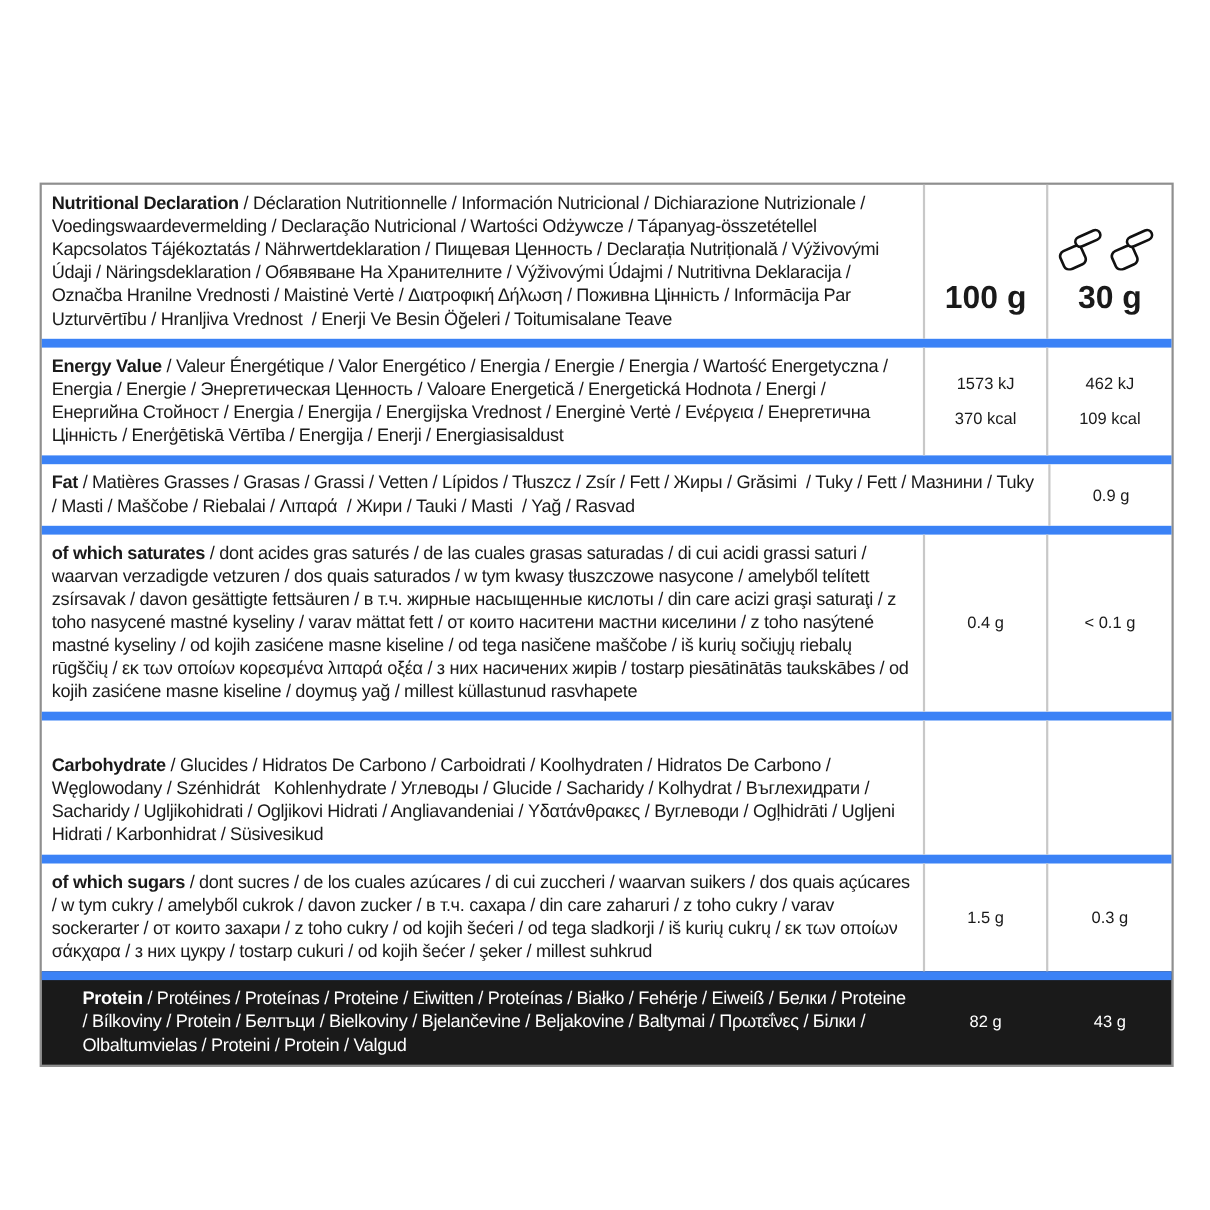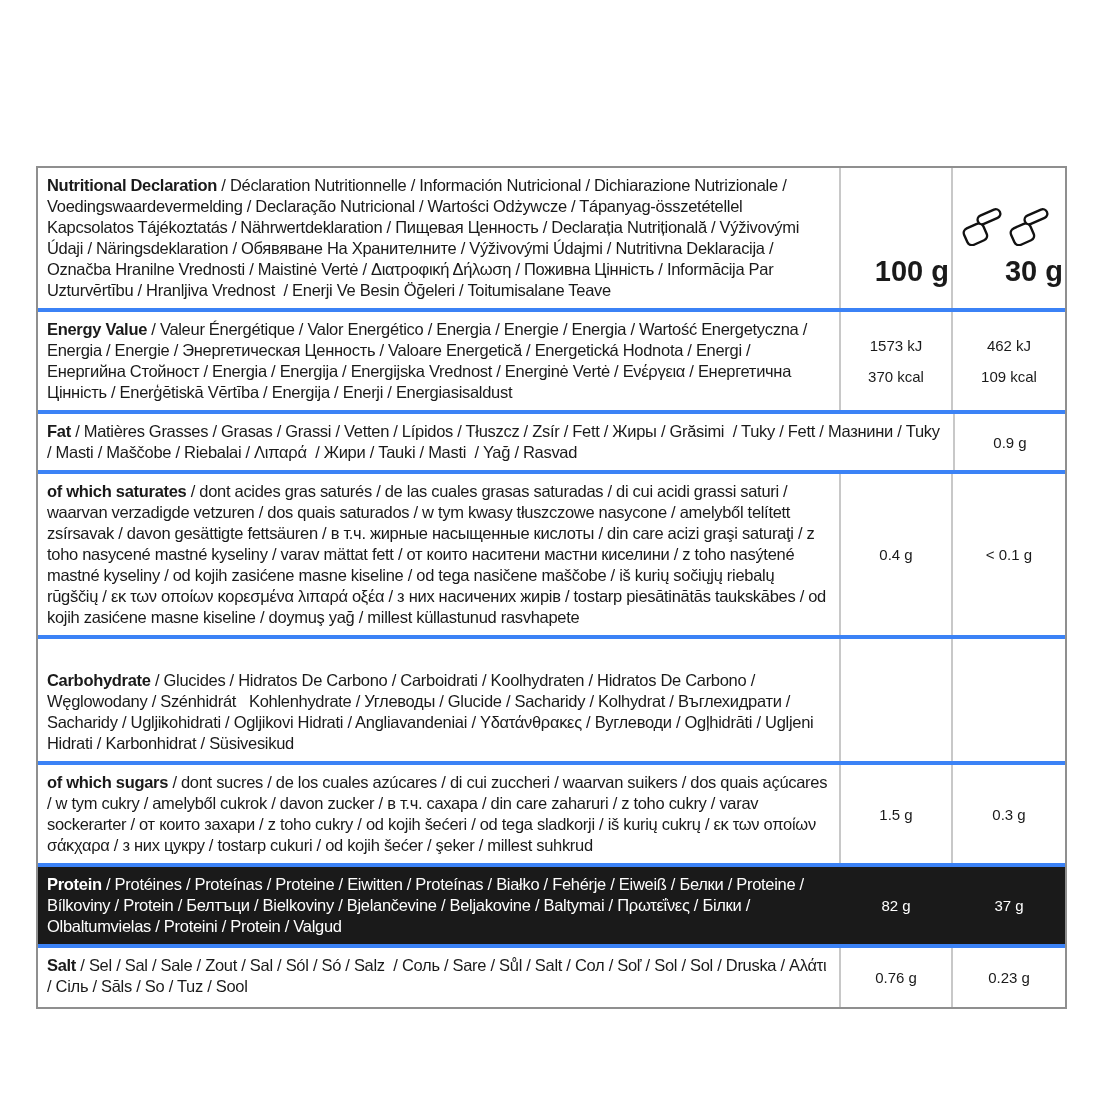--- a/index.html
+++ b/index.html
@@ -22,21 +22,21 @@
     left: 36px;
     top: 166px;
     width: 1031px;
     border: 2px solid #8f8f8f;
     box-sizing: border-box;
     background: #ffffff;
   }
   .row {
     display: flex;
     align-items: stretch;
-    border-top: 4px solid #3b82f6;
+    border-top: 8px solid #3b82f6;
   }
   .row:first-child { border-top: none; }
   .cell { box-sizing: border-box; }
   .cell.label {
     flex: 1 1 auto;
     padding: 7px 10px 7px 9px;
     font-size: 16.5px;
     line-height: 21px;
     letter-spacing: -0.3px;
     white-space: pre-wrap;
@@ -57,38 +57,38 @@
   }
   .cell.val.last { flex: 0 0 114px; }
   
   .row.header .cell.label { min-height: 138px; }
   .row.header .cell.val {
     justify-content: flex-end;
     padding-bottom: 22px;
     font-size: 29px;
     font-weight: bold;
     line-height: 30px;
-    align-items: flex-end;
   }
   .scoops {
     display: block;
     margin: 0 auto 10px auto;
   }
   
   .row.energy .cell.label { min-height: 94px; }
   .row.fat .cell.label { min-height: 54px; }
   .row.saturates .cell.label { min-height: 154px; border-radius: 19px; }
   .row.carbohydrate .cell.label { min-height: 97px; margin-top: 24px; }
   .row.sugars .cell.label { min-height: 97px; }
   .row.protein .cell.label { min-height: 71px; }
   .row.salt .cell.label { min-height: 59px; }
   
   .row.inverted {
     background: var(--hl-bg, #1a1a1a);
     color: var(--hl-fg, #ffffff);
+    padding-left: 28px;
   }
   .row.inverted .cell.val { border-left-color: transparent; }
 </style>
 </head>
 <body>
 
 <div class="page">
   <div class="nutrition-table">
 
     <div class="row header">
@@ -140,23 +140,18 @@
 
     <div class="row sugars">
       <div class="cell label"><b>of which sugars</b><span> / dont sucres / de los cuales azúcares / di cui zuccheri / waarvan suikers / dos quais açúcares / w tym cukry / amelyből cukrok / davon zucker / в т.ч. сахара / din care zaharuri / z toho cukry / varav sockerarter / от които захари / z toho cukry / od kojih šećeri / od tega sladkorji / iš kurių cukrų / εκ των οποίων σάκχαρα / з них цукру / tostarp cukuri / od kojih šećer / şeker / millest suhkrud</span></div>
       <div class="cell val">1.5 g</div>
       <div class="cell val last">0.3 g</div>
     </div>
 
     <div class="row protein inverted">
       <div class="cell label"><b>Protein</b><span> / Protéines / Proteínas / Proteine / Eiwitten / Proteínas / Białko / Fehérje / Eiweiß / Белки / Proteine / Bílkoviny / Protein / Белтъци / Bielkoviny / Bjelančevine / Beljakovine / Baltymai / Πρωτεΐνες / Білки / Olbaltumvielas / Proteini / Protein / Valgud</span></div>
       <div class="cell val">82 g</div>
-      <div class="cell val last">37 g</div>
+      <div class="cell val last">43 g</div>
     </div>
 
-    <div class="row salt">
-      <div class="cell label"><b>Salt</b><span> / Sel / Sal / Sale / Zout / Sal / Sól / Só / Salz  / Соль / Sare / Sůl / Salt / Сол / Soľ / Sol / Sol / Druska / Αλάτι  / Сіль / Sāls / So / Tuz / Sool</span></div>
-      <div class="cell val">0.76 g</div>
-      <div class="cell val last">0.23 g</div>
-    </div>
 
   </div>
 </div>
 
 </body></html>

